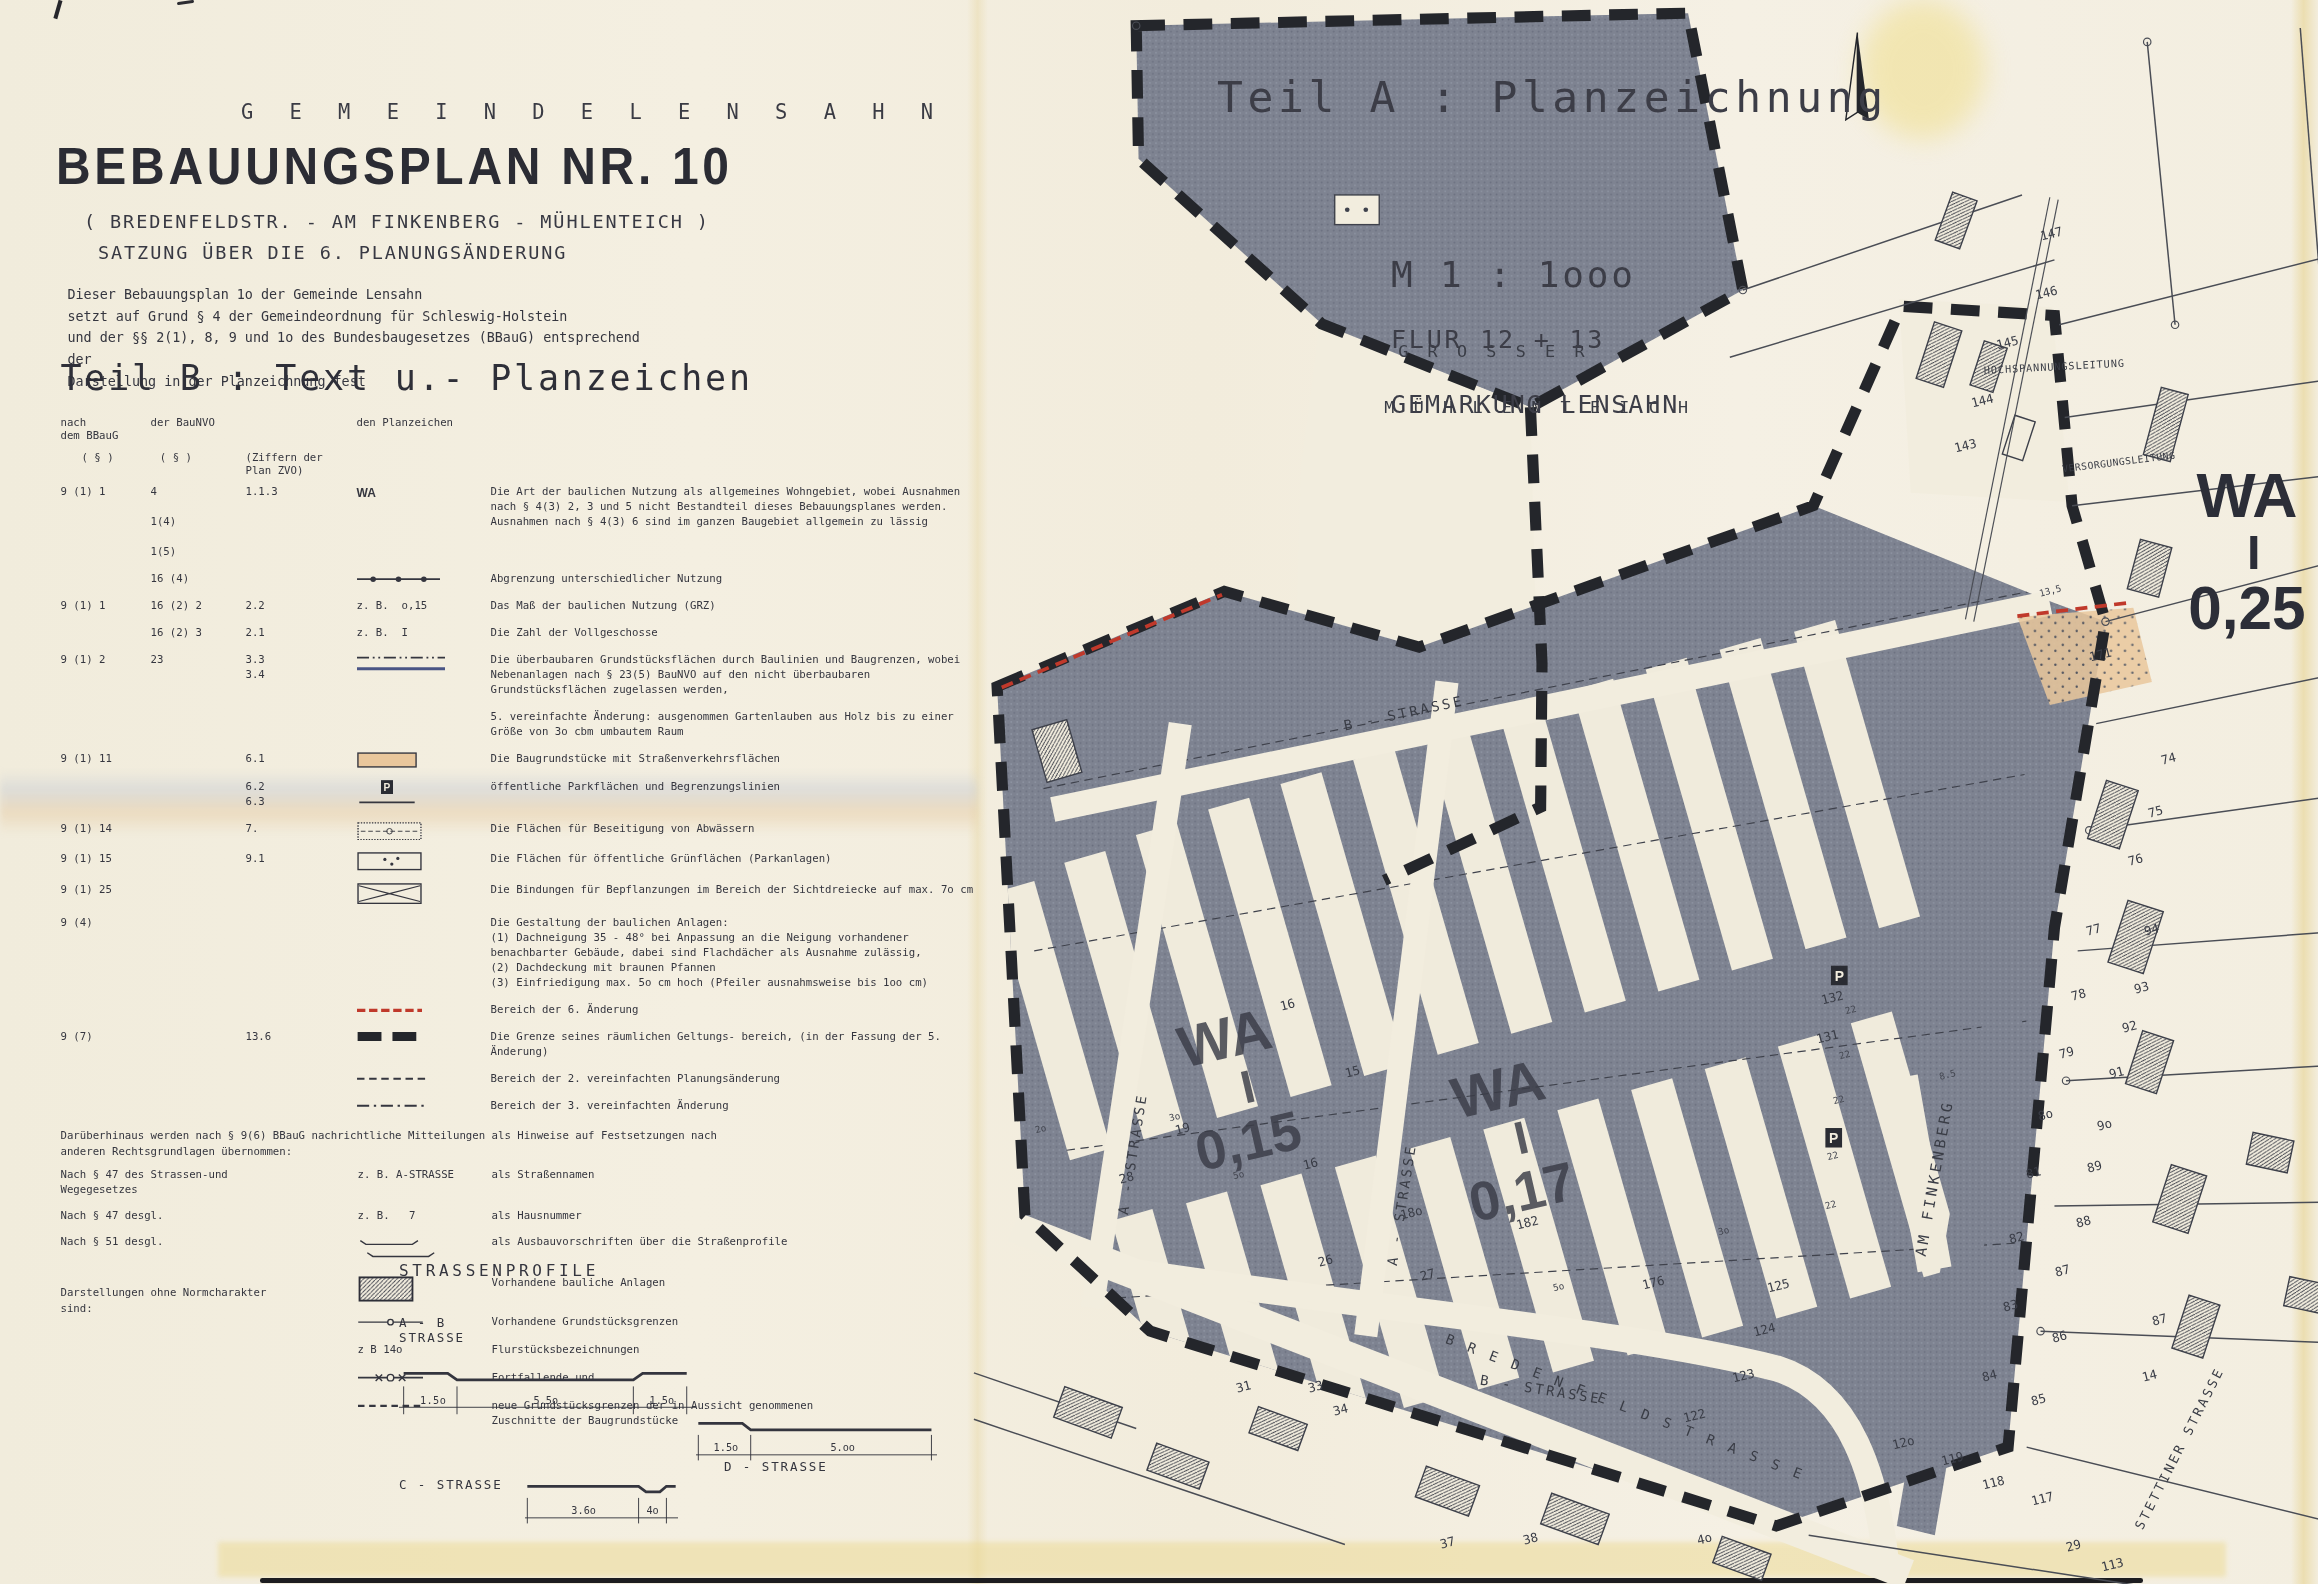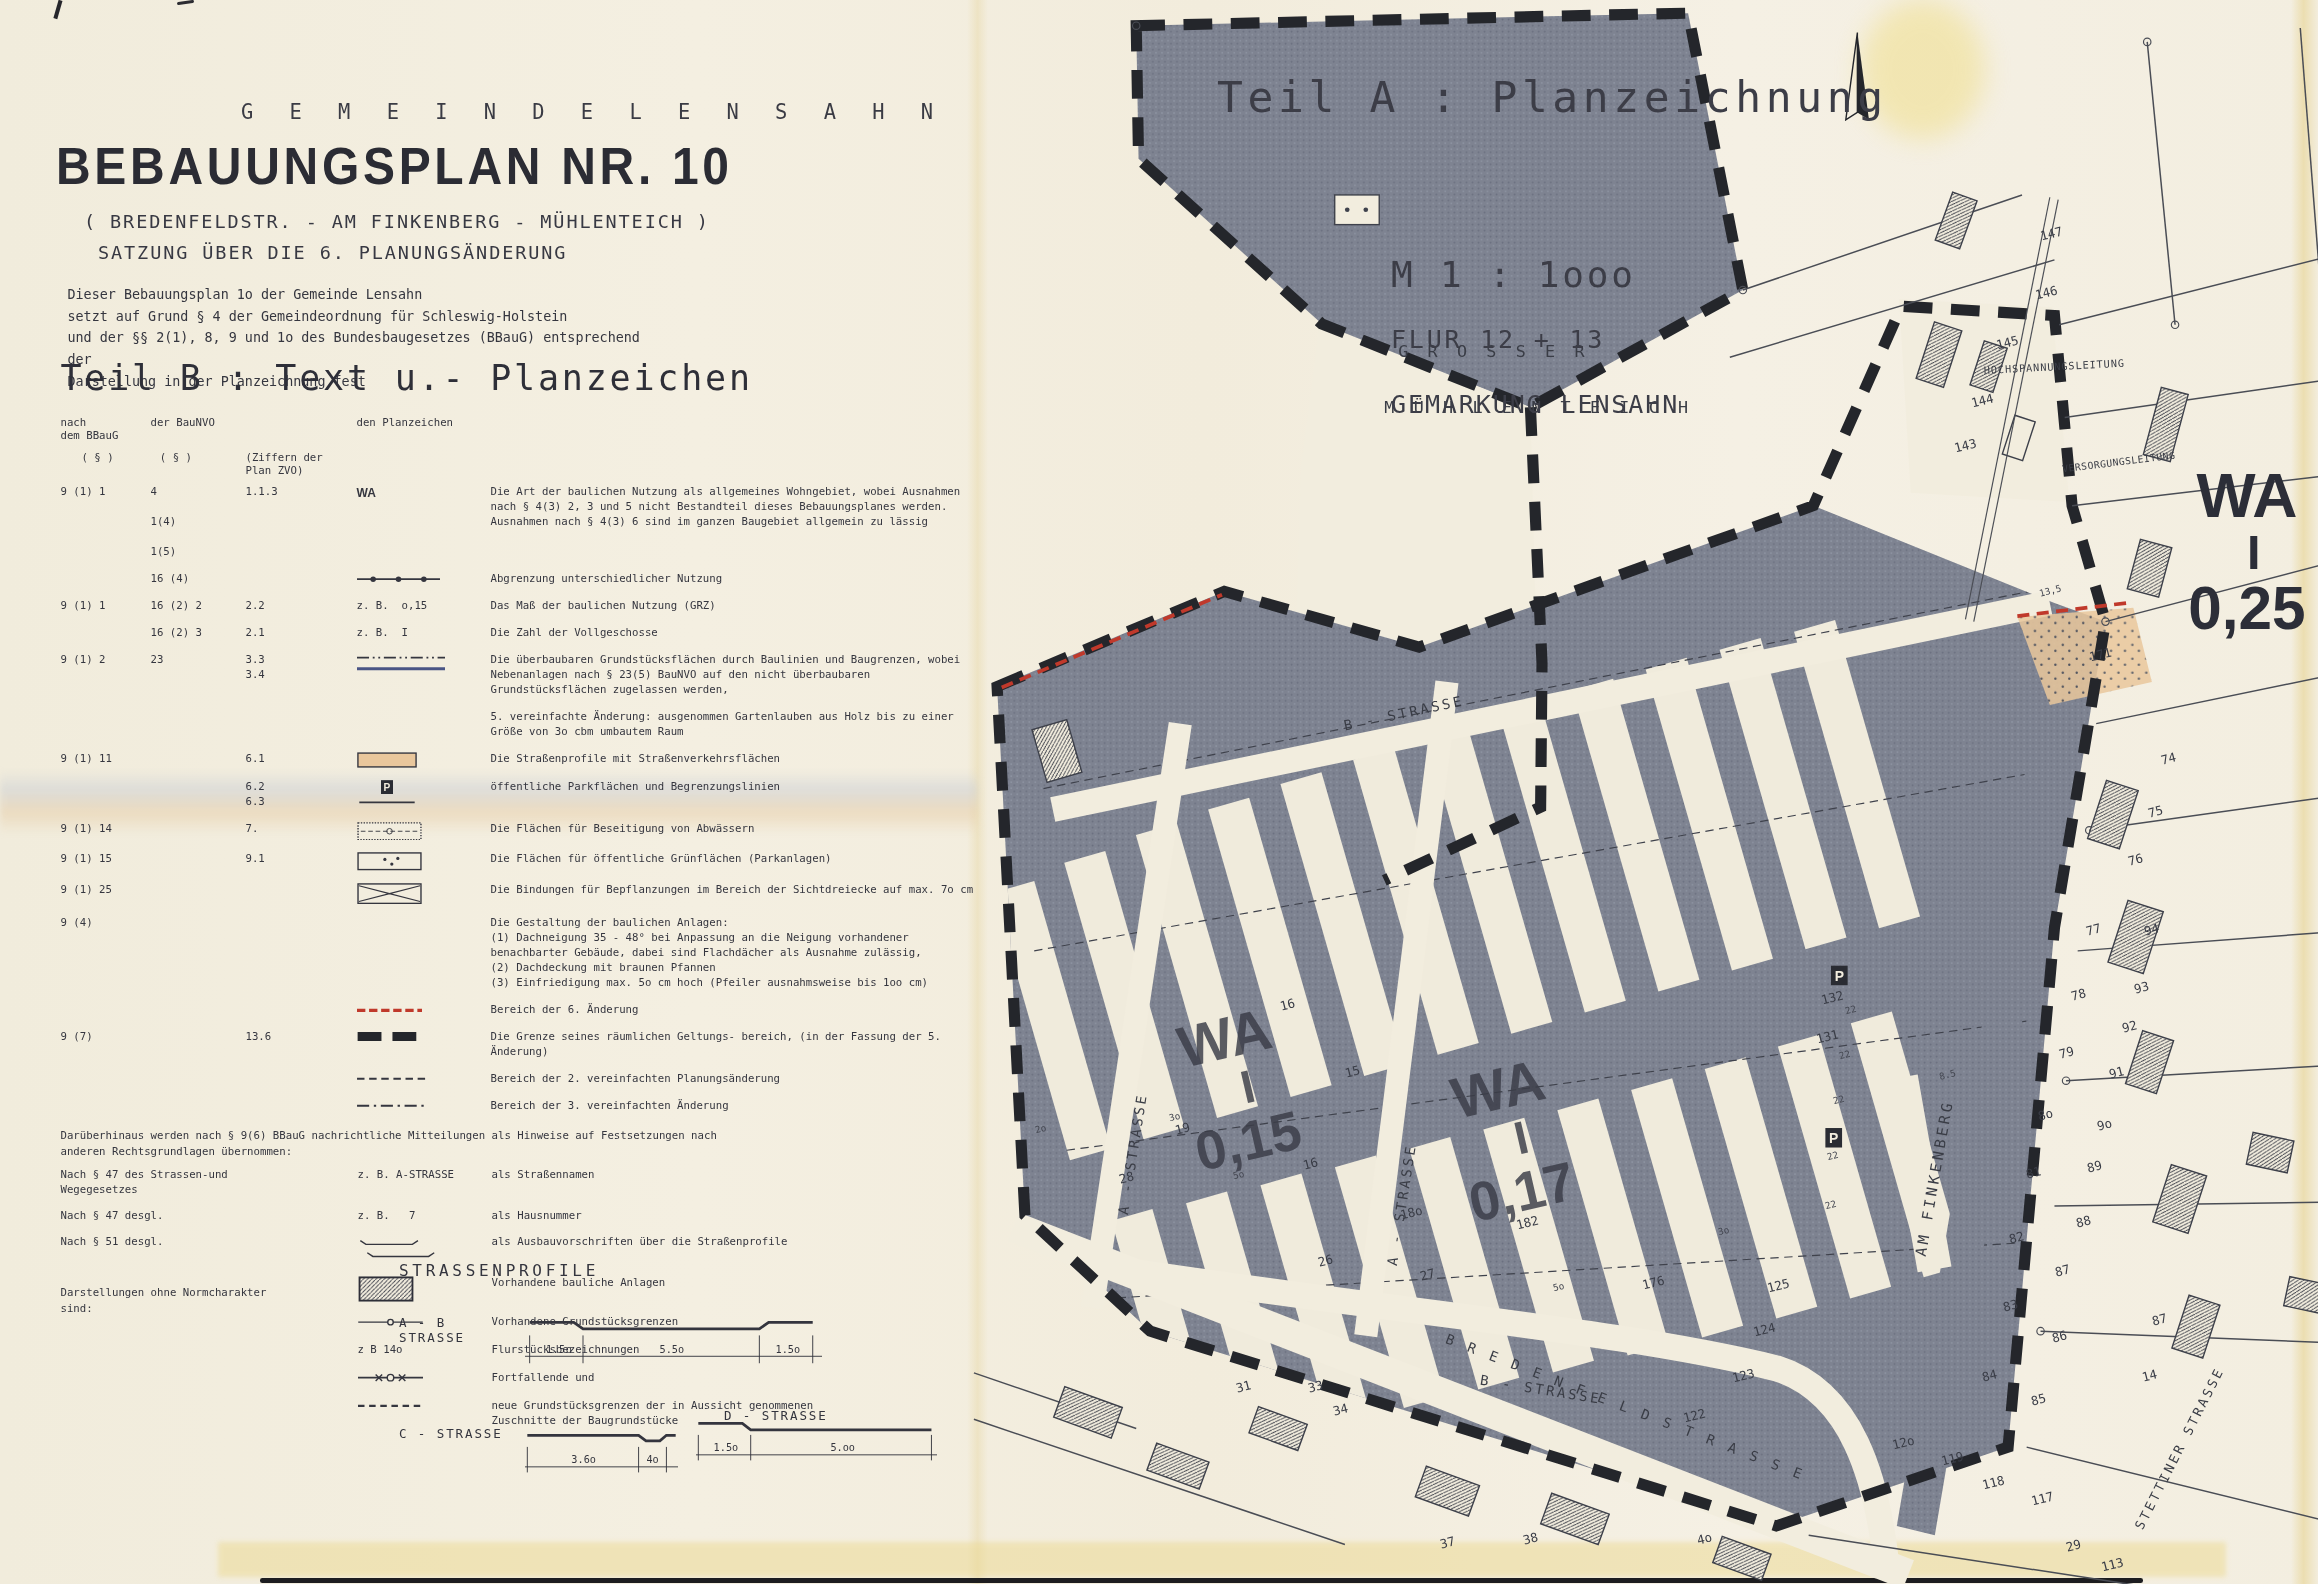--- a/index.html
+++ b/index.html
@@ -412,21 +412,21 @@
       <div class="c4"></div>
       <div class="c5">5. vereinfachte Änderung: ausgenommen Gartenlauben aus Holz bis zu einer Größe von 3o cbm umbautem Raum</div>
     </div>
           <div class="lrow">
       <div class="c1">9 (1) 11</div>
       <div class="c2"></div>
       <div class="c3">6.1</div>
       <div class="c4"><svg class="sw" width="60" height="16" viewBox="0 0 130 34">
                 <rect x="2" y="2" width="126" height="30" fill="#e9c79c" stroke="#35363f" stroke-width="3"></rect>
               </svg></div>
-      <div class="c5">Die Straßenprofile mit Straßenverkehrsflächen</div>
+      <div class="c5">Die Baugrundstücke mit Straßenverkehrsflächen</div>
     </div>
           <div class="lrow">
       <div class="c1"></div>
       <div class="c2"></div>
       <div class="c3">6.2
 6.3</div>
       <div class="c4"><svg class="sw" width="60" height="28" viewBox="0 0 130 60" style="font-size:23px">
                 <rect x="52" y="0" width="26" height="30" fill="#2a2c33"></rect>
                 <text x="65" y="23" font-size="22" font-weight="bold" fill="#f2edde" text-anchor="middle" font-family="Liberation Sans,sans-serif">P</text>
                 <line x1="5" y1="48" x2="125" y2="48" stroke="#35363f" stroke-width="4"></line>
@@ -576,21 +576,21 @@
                   <line x1="0" y1="6" x2="140" y2="6" stroke="#35363f" stroke-width="5" stroke-dasharray="14 10"></line>
                 </svg></div>
       <div style="width:352px;">neue Grundstücksgrenzen der in Aussicht genommenen Zuschnitte der Baugrundstücke</div>
     </div>
           </div>
       </div>
     </div>
 
     <div id="profiles">
       <div class="ptitle">STRASSENPROFILE</div>
-      <div style="display:flex;align-items:flex-start;gap:18.5px;">
+      <div style="display:flex;align-items:flex-start;gap:18.5px;flex-direction:column;">
         <div class="pname" style="width:107px;margin-top:2.8px;">A - B  STRASSE</div>
         <svg width="297" height="70" viewBox="0 0 640 150">
           <path d="M10,22 h95 l20,14 h380 l20,-14 h95" fill="none" stroke="#34353e" stroke-width="6"></path>
           <g stroke="#34353e" stroke-width="2">
               <path d="M10,50 v60"></path>
               <path d="M125,50 v60"></path>
               <path d="M505,50 v60"></path>
               <path d="M620,50 v60"></path>
               <path d="M0,95 h640"></path>
             </g>

